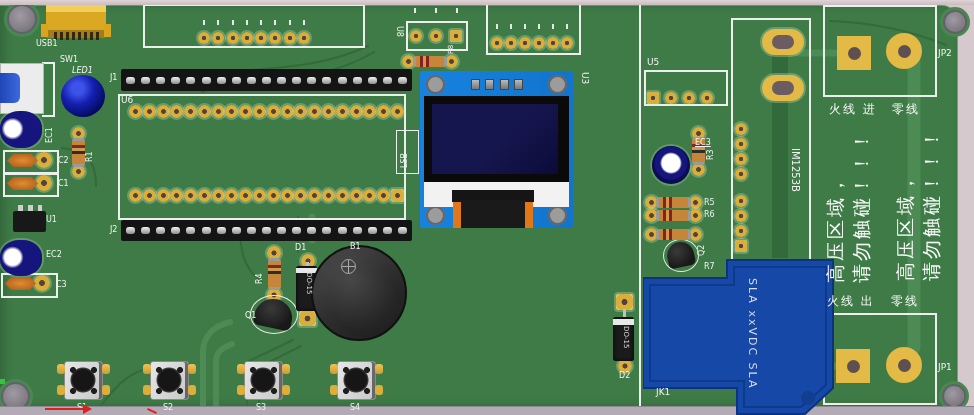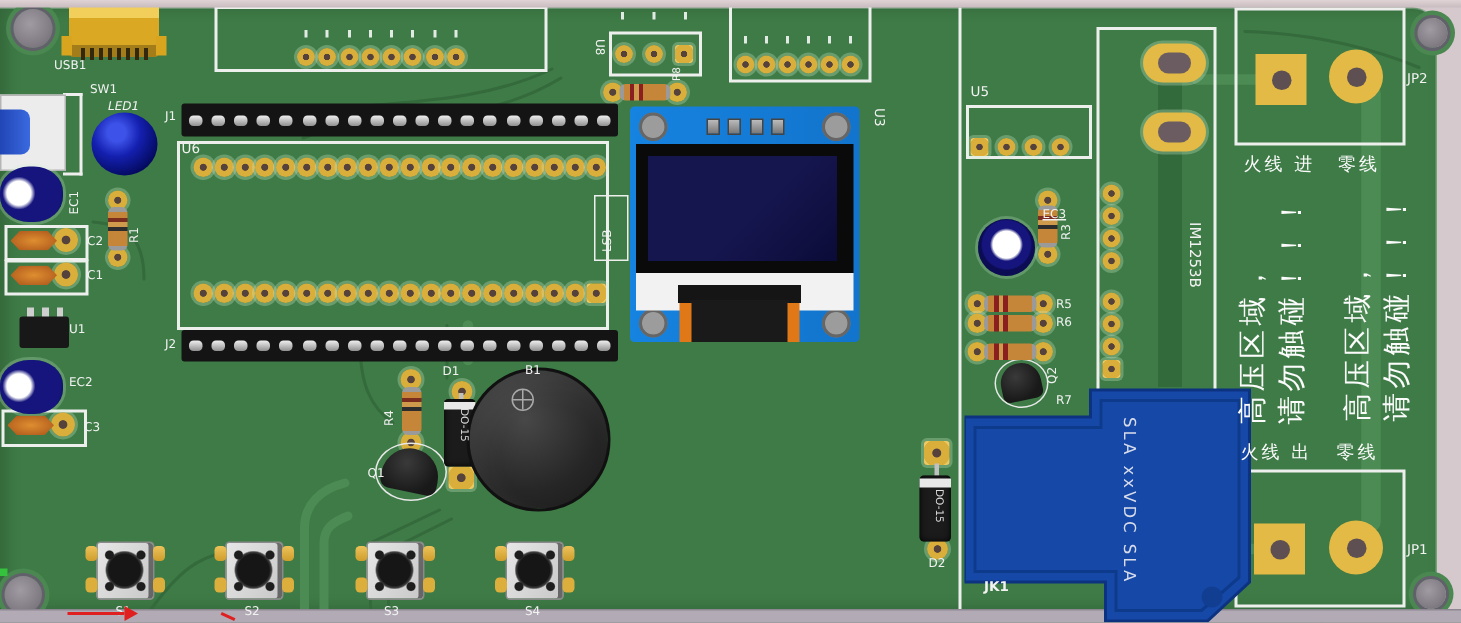--- a/index.html
+++ b/index.html
@@ -424,21 +424,21 @@
       <i class="pad sq"></i>
     </div>
   <div class="lbl lvd" style="left:800px;top:148px;width:60px;font-size:10px;">IM1253B</div>
 
   <svg class="abs" style="left:643px;top:258px;z-index:10;" width="192" height="158" viewBox="0 0 192 158">
     <polygon points="0,20 84,20 84,2 190,2 190,130 162,156 94,156 94,130 0,130" fill="#1648a8" stroke="#0d3380" stroke-width="2"></polygon>
     <polygon points="7,27 91,27 91,9 183,9 183,127 158,149 101,149 101,123 7,123" fill="none" stroke="#0d3a8a" stroke-width="2"></polygon>
     <circle cx="165" cy="140" r="7" fill="#123e92"></circle>
   </svg>
   <div class="zh lvd" style="left:758px;top:278px;width:110px;font-size:11px;letter-spacing:2px;color:#d8dcea;z-index:11;">SLA xxVDC SLA</div>
-  <div class="lbl" style="left:656px;top:388px;font-size:9px;z-index:11;font-weight:bold;">JK1</div>
+  <div class="lbl" style="left:656px;top:388px;font-size:9px;z-index:11;">JK1</div>
 
   <div class="box" style="left:823px;top:5px;width:110px;height:88px;"></div>
   <div class="bigpad sq" style="left:837px;top:36px;width:34px;height:34px;"></div>
   <div class="bigpad rd" style="left:886px;top:33px;width:36px;height:36px;border-radius:50%;"></div>
   <div class="lbl" style="left:938px;top:49px;font-size:9px;">JP2</div>
 
   <div class="zh" style="left:829px;top:103px;font-size:12px;letter-spacing:2px;">火线 进</div>
   <div class="zh" style="left:892px;top:103px;font-size:12px;letter-spacing:2px;">零线</div>
 
   <div class="zh lv" style="left:826px;top:283px;width:100px;font-size:19px;letter-spacing:3px;">高压区域，</div>

